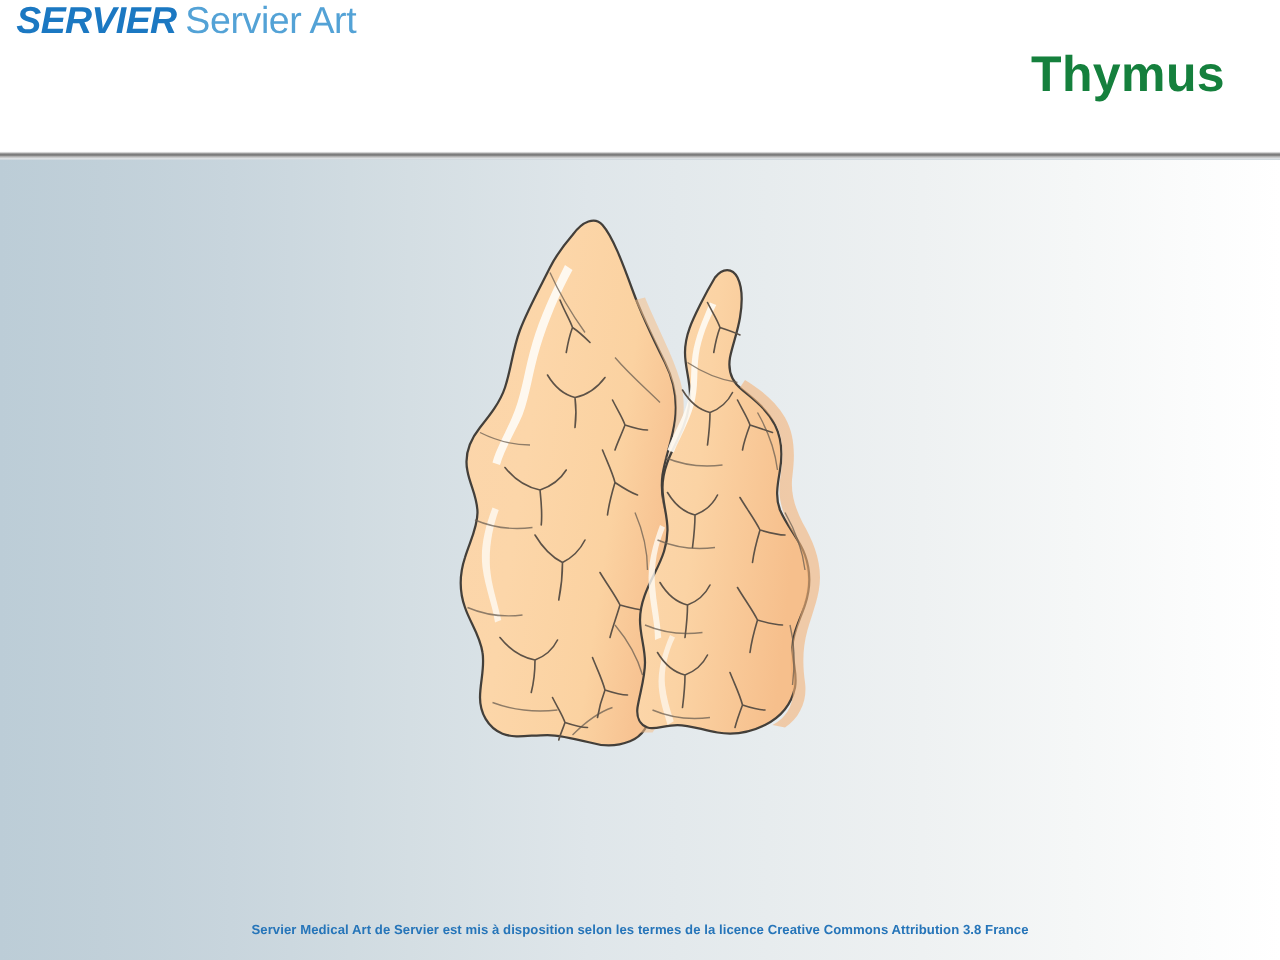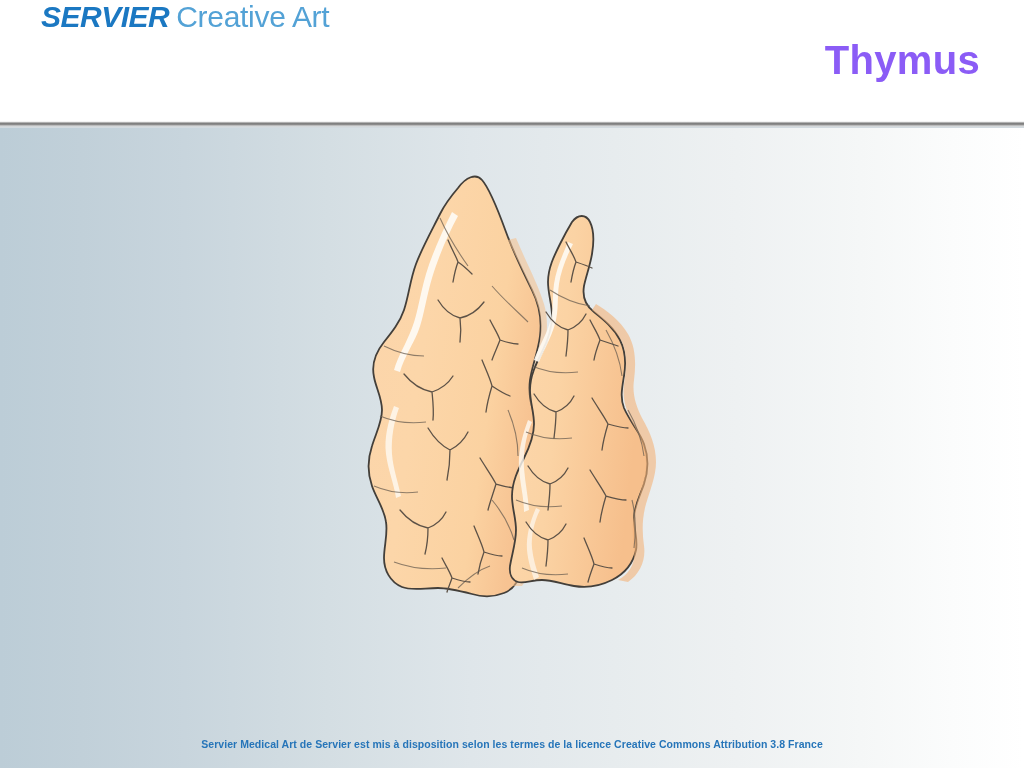--- a/index.html
+++ b/index.html
@@ -35,39 +35,38 @@
     white-space: nowrap;
     line-height: 1;
   }
   #logo .servier {
     font-family: "Liberation Sans", sans-serif;
     font-style: italic;
     font-weight: bold;
     font-size: 30px;
     letter-spacing: -0.5px;
     color: #1b78c2;
-    margin-left: 28px;
   }
   #logo .medical-art {
     font-family: "Liberation Sans", sans-serif;
     font-style: normal;
     font-weight: normal;
     font-size: 30px;
     letter-spacing: -0.3px;
     color: #53a2d6;
     margin-left: 7px;
   }
   #slide-title {
     position: absolute;
     right: 44px;
     top: 40px;
     font-family: "Liberation Sans", sans-serif;
     font-weight: bold;
     font-size: 40px;
-    color: #8b5cf6;
+    color: #15803d;
     letter-spacing: 0.3px;
     line-height: 1;
     text-align: left;
     margin-left: 28px;
   }
 
   
   #divider {
     position: absolute;
     left: 0;
@@ -137,21 +136,21 @@
   }
 </style>
 </head>
 <body>
 
 <div id="slide">
 
   <div id="header">
 
     <div id="logo">
-      <span class="servier">SERVIER</span><span class="medical-art">Creative Art</span>
+      <span class="servier">SERVIER</span><span class="medical-art">Servier Art</span>
     </div>
 
     <div id="slide-title">Thymus</div>
   </div>
 
   <div id="divider"></div>
 
   <div id="canvas">
 
     <div id="illustration">

